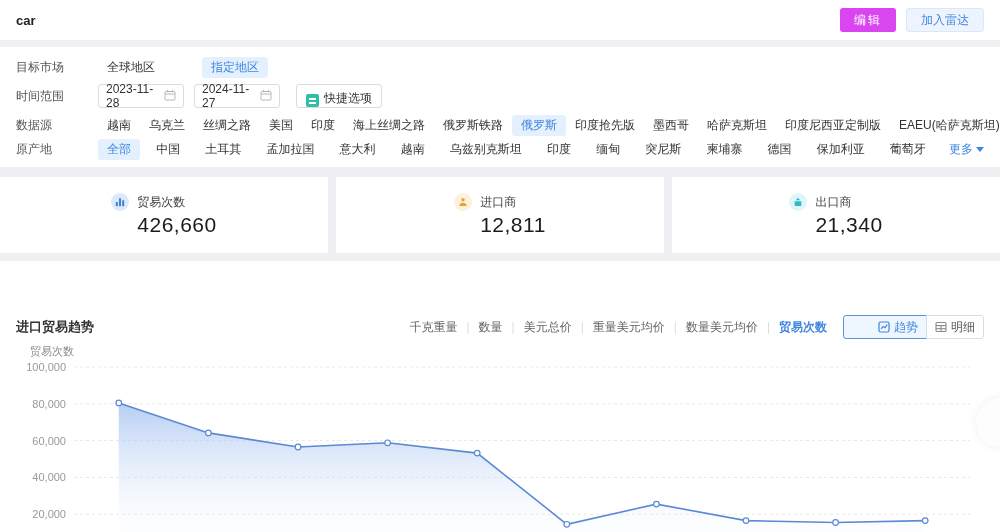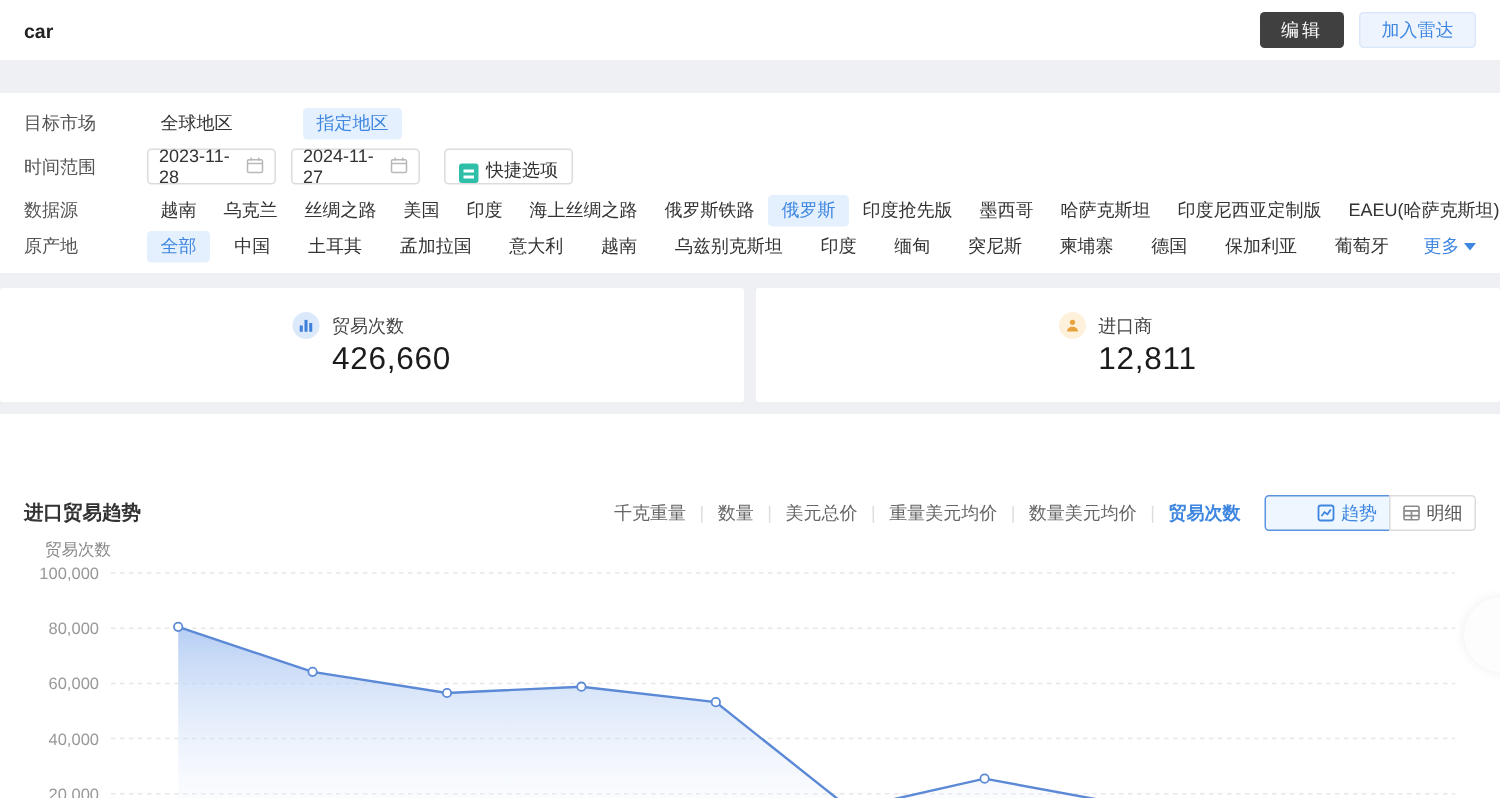--- a/index.html
+++ b/index.html
@@ -18,25 +18,25 @@
     display: flex; align-items: center; justify-content: space-between;
     padding: 0 16px;
   }
   .page-title { font-size: 13px; font-weight: bold; color: #222; }
   .topbar-actions { display: flex; gap: 10px; }
   .btn {
     border: none; border-radius: 3px; font-size: 12px;
     padding: 5px 14px; cursor: pointer; line-height: 1;
     font-family: inherit;
   }
-  .btn-primary { background: #404040; color: #fff; letter-spacing: 2px; }
+  .btn-primary { background: #d946ef; color: #fff; letter-spacing: 2px; }
   .btn-light  { background: #eef4fe; color: #3e86e0; border: 1px solid #dbe7fa; }
 
   
-  .filter-panel { background: #fff; margin-top: 22px; padding: 8px 16px 6px; }
+  .filter-panel { background: #fff; margin-top: 7px; padding: 8px 16px 6px; }
   .filter-row { display: flex; align-items: center; min-height: 24px; }
   .filter-label { width: 62px; flex: 0 0 62px; color: #555; margin-right: 20px; }
   .opts-left  { display: flex; gap: 38px; align-items: center; }
   .opts-justified { flex: 1; display: flex; justify-content: space-between; align-items: center; }
   .chip { padding: 2px 9px; border-radius: 3px; color: #333; cursor: pointer; white-space: nowrap; }
   .chip.selected { background: #e4f0fd; color: #3e86e0; }
   .more-link { color: #3e86e0; cursor: pointer; margin-left: 14px; display: flex; align-items: center; gap: 3px; white-space: nowrap; }
   .caret-down { width: 0; height: 0; border-left: 4px solid transparent; border-right: 4px solid transparent; border-top: 5px solid #3e86e0; display: inline-block; }
 
   .date-input {
@@ -201,20 +201,34 @@
         <div class="stat-head">
           <span class="stat-ico" style="background:#fdf1dc">
             <svg width="10" height="10" viewBox="0 0 12 12">
               <circle cx="6" cy="3.4" r="2.1" fill="#e8a23d"></circle>
               <path d="M1.6 10.8c0-2.4 2-3.8 4.4-3.8s4.4 1.4 4.4 3.8z" fill="#e8a23d"></path>
             </svg>
           </span>
           <span class="stat-label">进口商</span>
         </div>
         <div class="stat-value">12,811</div>
+      </div>
+    </div>
+    <div class="stat-card">
+      <div class="stat-box">
+        <div class="stat-head">
+          <span class="stat-ico" style="background:#dff5f7">
+            <svg width="10" height="10" viewBox="0 0 12 12">
+              <rect x="2" y="5.2" width="8" height="5.6" rx="0.8" fill="#2fb9c5"></rect>
+              <path d="M6 0.8l2.6 3.2H3.4z" fill="#2fb9c5"></path>
+            </svg>
+          </span>
+          <span class="stat-label">出口商</span>
+        </div>
+        <div class="stat-value">21,340</div>
       </div>
     </div>
   </div>
 
 <div class="chart-panel">
   <div class="chart-header">
     <span class="chart-title">进口贸易趋势</span>
     <span class="chart-tools">
       <span id="metric-list" style="display:inline-flex;align-items:center;">
           <span class="metric-item">千克重量</span>

